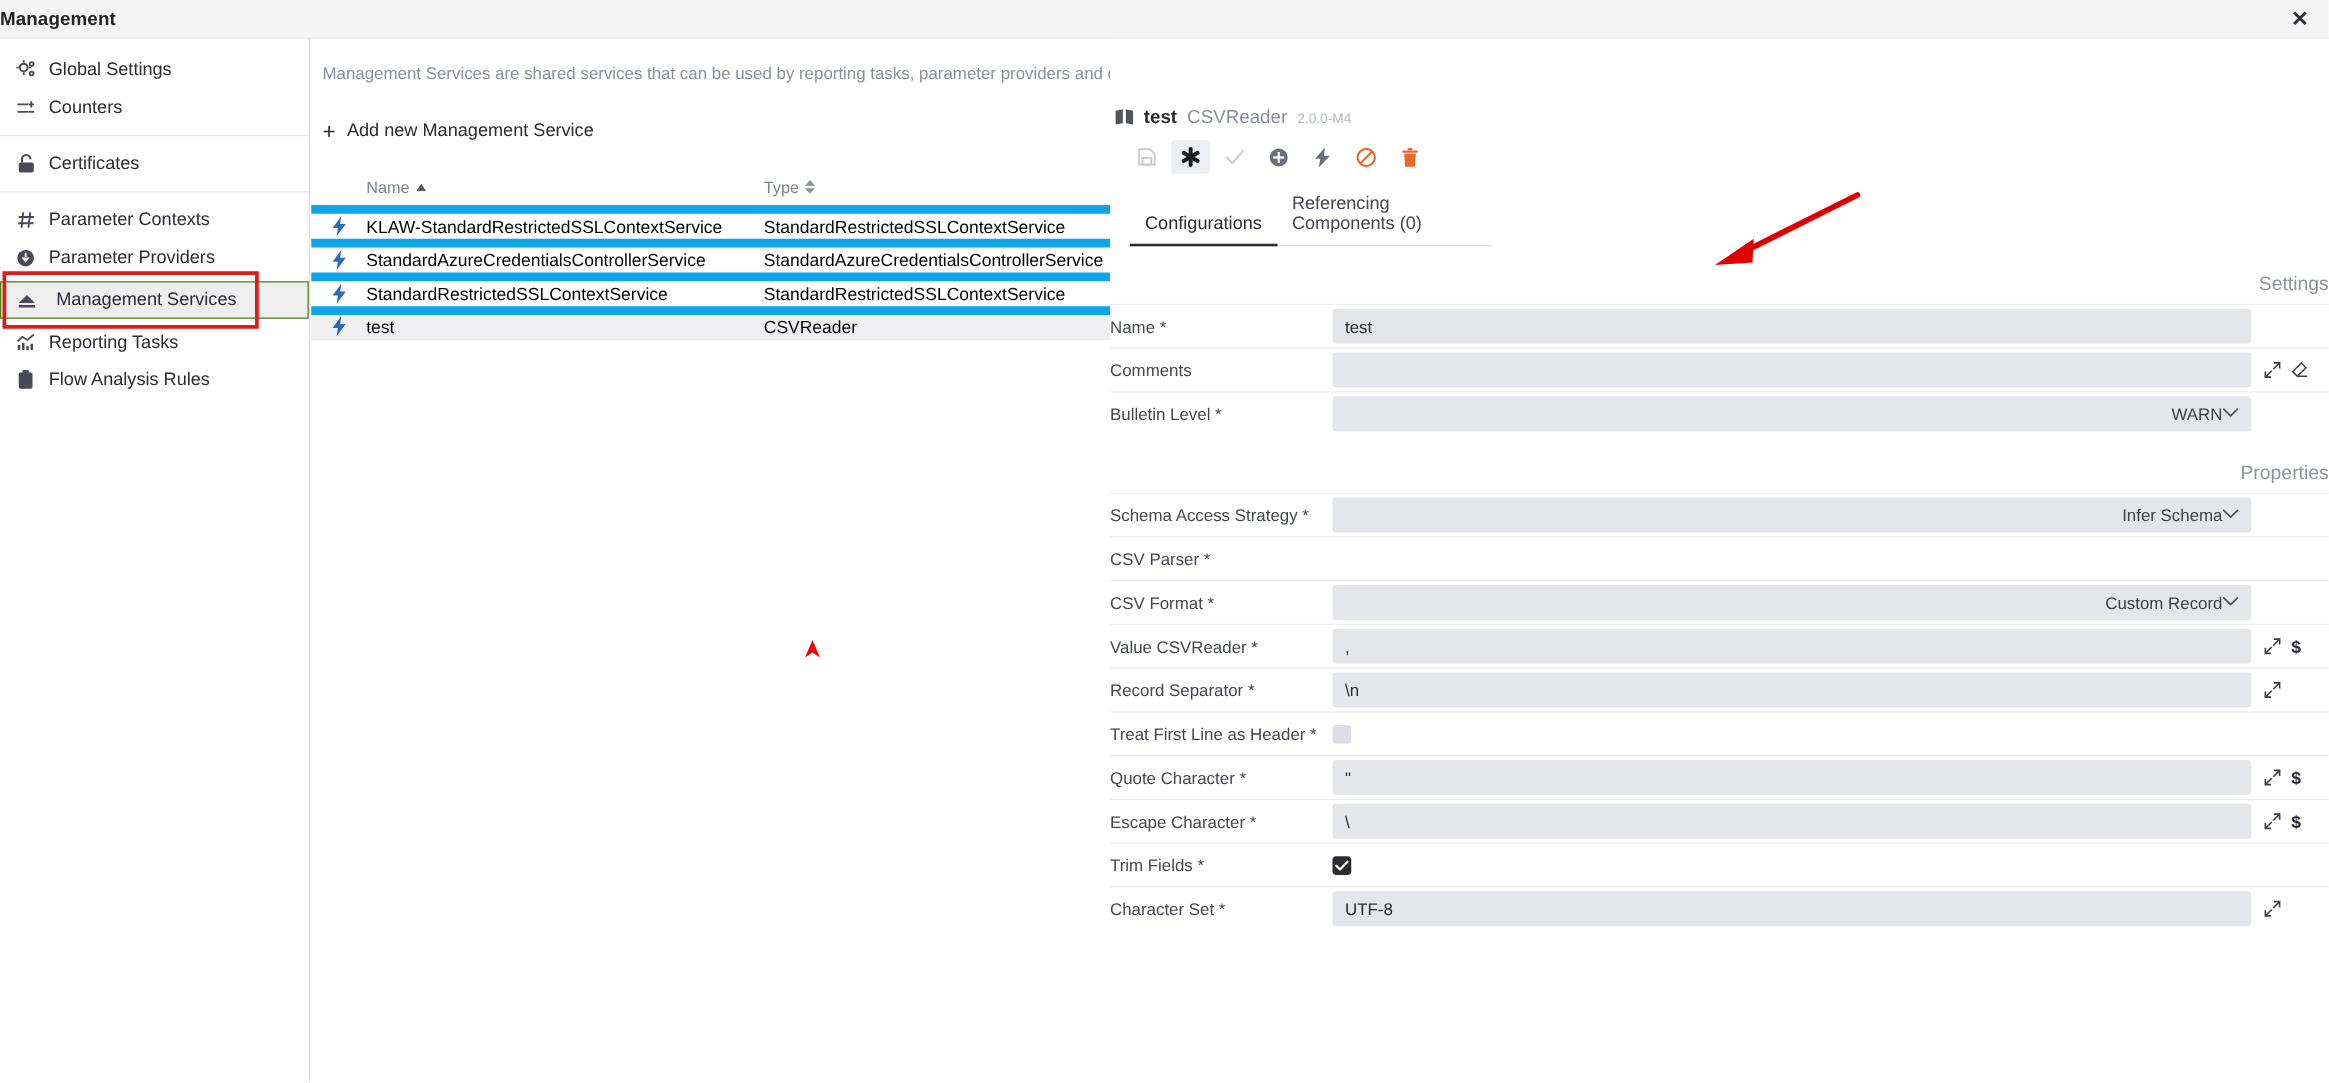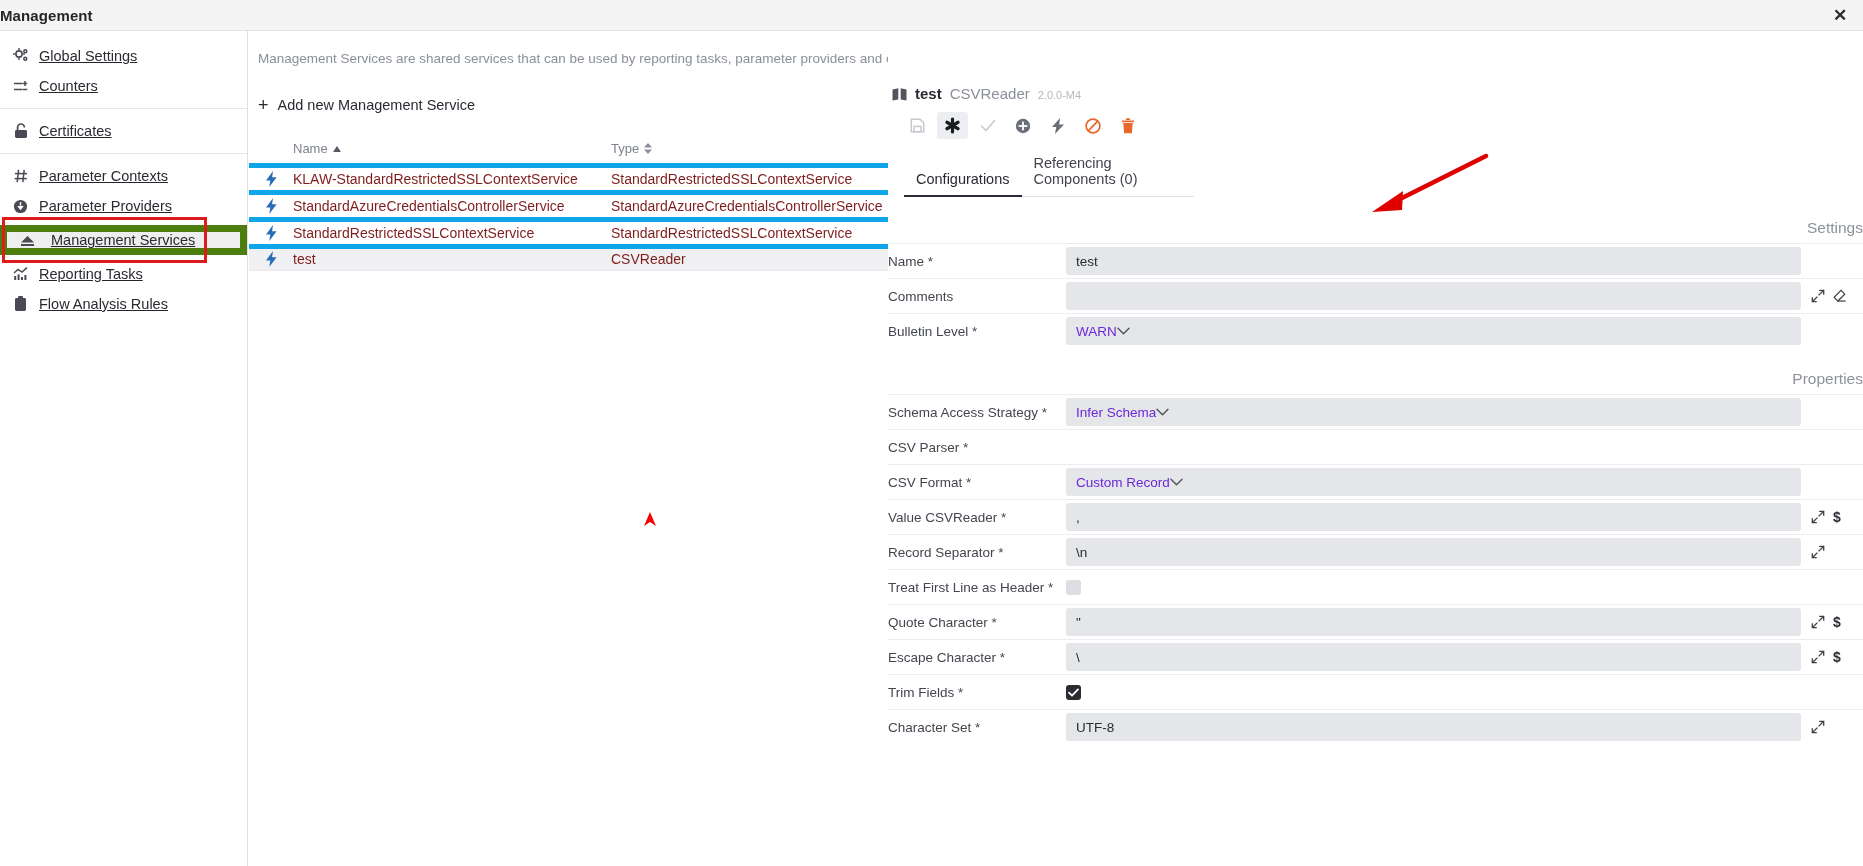--- a/index.html
+++ b/index.html
@@ -29,35 +29,35 @@
     font-size: 17px; font-weight: bold; color: #2f2f35; cursor: pointer; line-height: 1;
   }
 
   
   .sidebar {
     position: absolute; top: 31px; left: 0; width: 248px; height: 835px;
     background: #ffffff;
     border-right: 1px solid #e0e0e0;
     padding-top: 6px;
   }
-  .nav-group { padding: 4px 0; text-decoration: underline; }
+  .nav-group { padding: 4px 0; }
   .nav-sep { height: 1px; background: #e7e7e7; margin: 3px 0; }
   .nav-item {
     display: flex; align-items: center; gap: 10px;
     height: 30px; padding-left: 12px; cursor: pointer;
     font-size: 14.5px; color: #2a2a33;
   }
   .nav-item .nico {
     width: 17px; height: 17px; display: flex; align-items: center; justify-content: center;
     color: #4a4a55; flex: 0 0 17px;
   }
   .nav-item .nico svg { display:block; }
   .nav-item.selected {
     background: #eeeeee;
-    border: 7px solid #4d7c0f;
+    border: 1px solid #4d7c0f;
     gap: 15px;
   }
   .nav-item-wrap { position: relative; }
   .nav-item-wrap.highlight::after {
     content: ""; position: absolute; left: 2px; top: -4px; right: 40px; bottom: -4px;
     border: 3px solid #e01b1b; pointer-events: none;
   }
   .nav-item-wrap.highlight { padding: 4px 0; }
 
   
@@ -77,21 +77,21 @@
   
   .table { margin: 20px 0 0 0px; width: 662px; }
   .thead { display: flex; height: 28px; align-items: center; padding-left: 0; }
   .th { font-size: 13px; color: #7d828d; display: flex; align-items: center; gap: 5px; }
   .th .sorticon { font-size: 9px; line-height: 1; color:#6f747f; display:flex; flex-direction:column; }
   .col-icon { width: 44px; flex: 0 0 44px; }
   .col-name { width: 318px; flex: 0 0 318px; }
   .col-type { flex: 1 1 auto; }
   .trow {
     display: flex; align-items: center; height: 27px;
-    border-top: 5px solid #0ea5e9; font-size: 14px; color: #7f1d1d;
+    border-top: 7px solid #0ea5e9; font-size: 14px; color: #000000;
     cursor: pointer;
   }
   .trow:last-child { border-bottom: 1px solid #e9e9ec; }
   .trow.selected { background: #f0f0f2; }
   .trow .bolt { color: #2b6cb8; display: flex; align-items: center; justify-content: center; }
 
   
   .details {
     position: absolute; top: 31px; left: 888px; right: 0; bottom: 0;
     background: #ffffff; padding: 0;
@@ -134,22 +134,22 @@
   }
   .req { color: #43464e; }
   .fctl { flex: 1 1 auto; display: flex; align-items: center; gap: 0; }
   .finput {
     background: #e4e6ea; border: none; border-radius: 3px;
     height: 28px; display: flex; align-items: center; padding: 0 10px;
     font-size: 13.5px; color: #2a2a33; flex: 1 1 auto; min-width: 0;
   }
   .fselect {
     background: #e4e6ea; border: none; border-radius: 3px;
-    height: 28px; display: flex; align-items: center; justify-content: flex-start;
-    padding: 0 10px; font-size: 13.5px; color: #6d28d9; flex: 1 1 auto;
+    height: 28px; display: flex; align-items: center; justify-content: flex-end;
+    padding: 0 10px; font-size: 13.5px; color: #404040; flex: 1 1 auto;
   }
   .chev { color: #50535b; font-size: 11px; line-height: 1; }
   .ficons { display: flex; align-items: center; gap: 8px; width: 62px; flex: 0 0 62px;
             justify-content: flex-start; padding-left: 10px; }
   .ficons .ic { width: 14px; height: 14px; color: #3d4049; cursor: pointer; display:flex;
                 align-items:center; justify-content:center; }
   .ficons .dollar { font-size: 14px; font-weight: bold; color:#2a2a33; cursor:pointer; }
   .cbox {
     width: 15px; height: 15px; border-radius: 3px; background: #dcdee3;
   }

